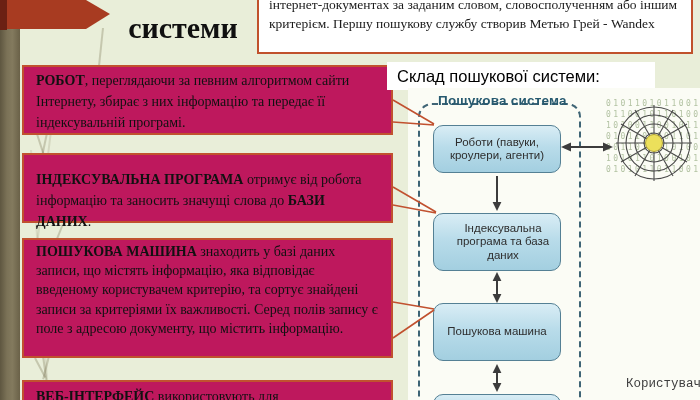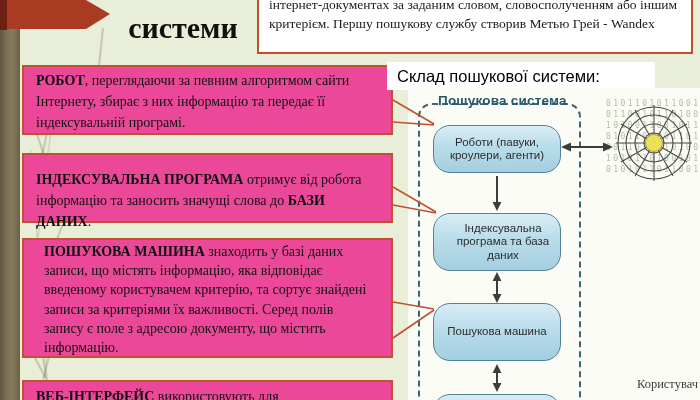--- a/index.html
+++ b/index.html
@@ -16,57 +16,57 @@
   
   .title{position:absolute;left:104px;top:-40px;width:158px;text-align:center;
          font-weight:bold;font-size:30px;line-height:45px;color:#101010;}
 
   
   .intro{position:absolute;left:257px;top:-8px;width:436px;height:62px;box-sizing:border-box;
          background:#fff;border:2px solid #c0512c;padding:2px 10px 0 10px;
          font-size:13.5px;line-height:18.5px;color:#1a1a1a;}
 
   
-  .callout{position:absolute;left:22px;width:371px;box-sizing:border-box;background:#ec4899;
+  .callout{position:absolute;left:22px;width:371px;box-sizing:border-box;background:#be185d;
            border:2px solid #c1512f;color:#111;font-size:14px;}
   .co-a{top:65px;height:70px;padding:3px 12px;line-height:21px;}
   .co-b{top:153px;height:70px;padding:14px 12px;line-height:21px;}
-  .co-c{top:238px;height:120px;padding:2px 20px;line-height:19.2px;}
+  .co-c{top:238px;height:120px;padding:2px 12px;line-height:19.2px;}
   .co-d{top:380px;height:34px;padding:4px 12px;line-height:21px;}
   .callout b{font-weight:bold;}
 
   
   .heading{position:absolute;left:387px;top:62px;width:268px;height:28px;box-sizing:border-box;
            background:#fff;font-family:"Liberation Sans",sans-serif;font-size:16.5px;
            line-height:28px;padding-left:10px;color:#000;}
 
   
   .panel{position:absolute;left:408px;top:88px;width:292px;height:312px;background:#fbfcf5;}
 
   .sys-label{position:absolute;left:438px;top:93px;font-family:"Liberation Sans",sans-serif;
              font-weight:bold;font-size:13.5px;color:#26596f;letter-spacing:.2px;}
 
   .dashed{position:absolute;left:418px;top:103px;width:163px;height:312px;box-sizing:border-box;
           border:2px dashed #3e6475;border-radius:14px;}
 
   .node{position:absolute;left:433px;width:128px;box-sizing:border-box;
         background:linear-gradient(180deg,#d9edf5 0%,#b9dcea 45%,#a3cfe0 100%);
-        border:1.5px solid #548094;border-radius:17px;
+        border:1.5px solid #548094;border-radius:10px;
         display:flex;align-items:center;justify-content:center;text-align:center;
         font-family:"Liberation Sans",sans-serif;font-size:11.5px;line-height:13.5px;
         color:#2d2d2d;padding:3px 8px;}
   .n1{top:125px;height:48px;} .n2{top:213px;height:58px;padding-left:20px;}
   .n3{top:303px;height:58px;} .n4{top:394px;height:36px;}
 
   .overlay{position:absolute;left:0;top:0;pointer-events:none;}
 
   .weblabel{position:absolute;left:610px;top:185px;width:88px;text-align:center;
             font-family:"Liberation Sans",sans-serif;font-size:11.5px;line-height:13.5px;color:#4b4b4b;}
   .userlabel{position:absolute;left:626px;top:377px;width:72px;text-align:right;
-             font-family:Liberation Serif, serif;font-size:12.5px;color:#3e3e3e;}
+             font-family:Liberation Mono, monospace;font-size:12.5px;color:#3e3e3e;}
 </style>
 </head>
 <body>
 
 <div class="slide">
 
   <div class="grass" style="left:102px;top:28px;height:55px;transform:rotate(6deg);"></div>
   <div class="grass" style="left:55px;top:90px;height:210px;transform:rotate(7deg);opacity:.55;"></div>
   <div class="grass" style="left:30px;top:150px;height:240px;transform:rotate(-4deg);opacity:.45;"></div>
   <div class="grass" style="left:36px;top:134px;height:22px;transform:rotate(-18deg);"></div>

